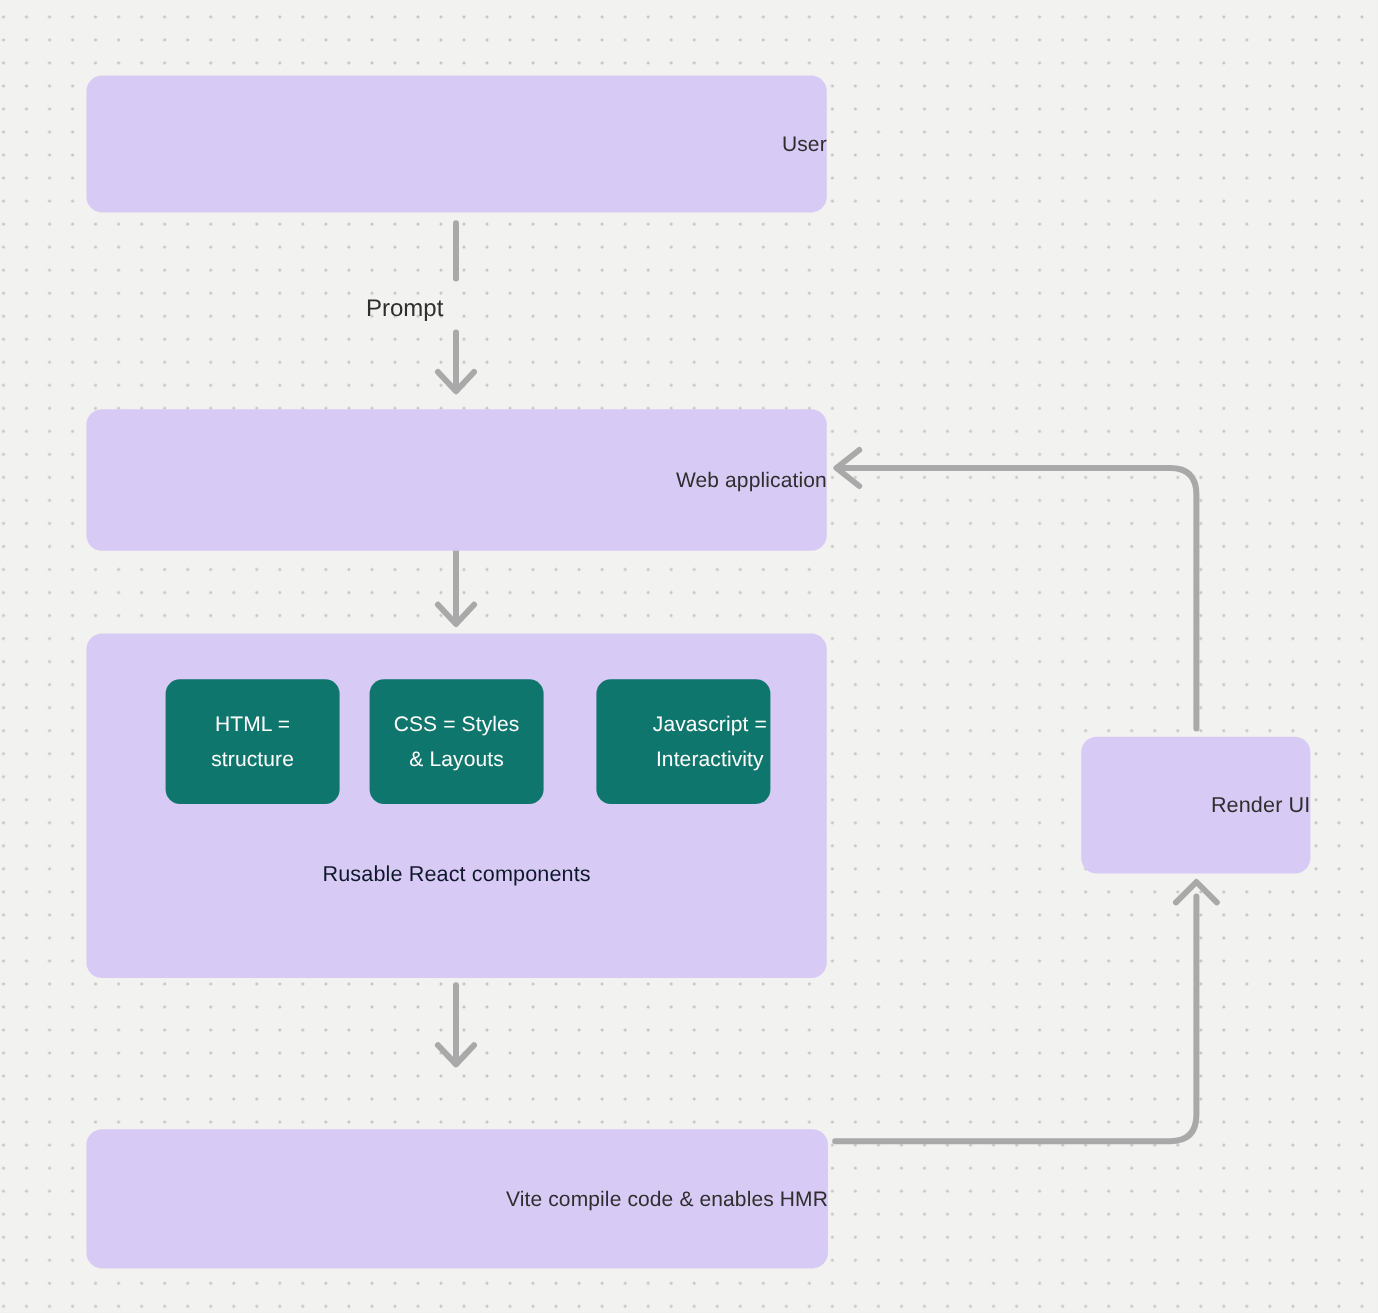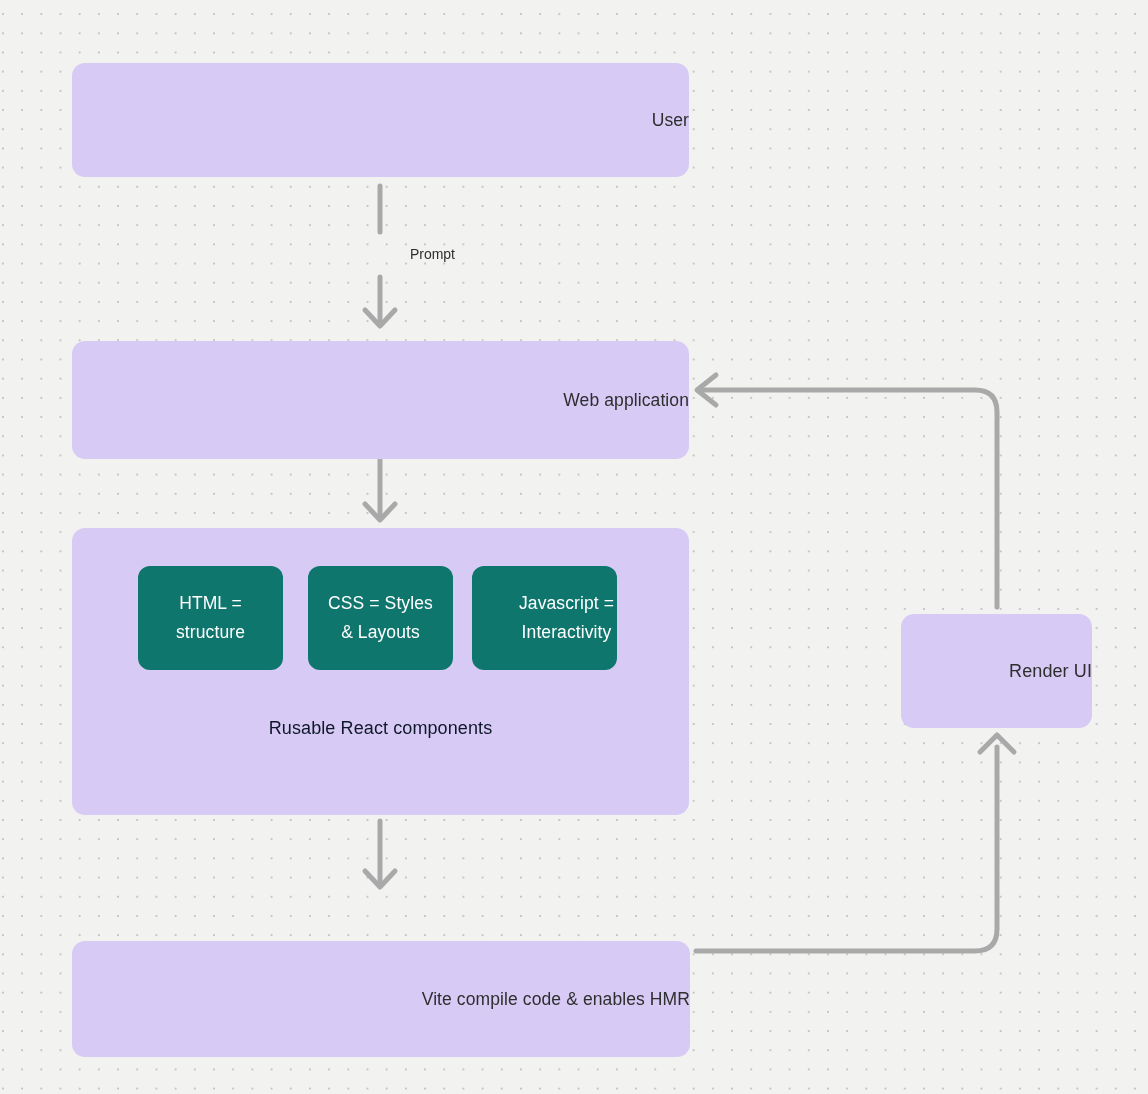--- a/index.html
+++ b/index.html
@@ -59,39 +59,39 @@
     font-size: 17.5px;
     line-height: 29px;
     display: flex;
     flex-direction: column;
     align-items: center;
     justify-content: center;
     text-align: center;
   }
   .subnode-html { left: 66px; }
   .subnode-css  { left: 236px; }
-  .subnode-js   { left: 400px; padding-left: 44px; }
+  .subnode-js   { left: 425px; padding-left: 44px; }
 
   .container-label {
     position: absolute;
     left: 0;
     top: 190px;
     width: 100%;
     text-align: center;
     font-size: 18px;
     color: #0f172a;
     letter-spacing: 0.1px;
   }
   .edge-label {
     position: absolute;
     left: 305px;
     top: 246px;
     width: 150px;
-    text-align: right;
-    font-size: 14px;
+    text-align: left;
+    font-size: 20px;
     color: #2e2e2e;
   }
 </style>
 </head>
 <body>
 
 <div class="canvas">
 
   <svg class="edges" viewBox="0 0 1148 1094" xmlns="http://www.w3.org/2000/svg" fill="none" stroke="#a9a9a9" stroke-width="5" stroke-linecap="round" stroke-linejoin="round">
 

